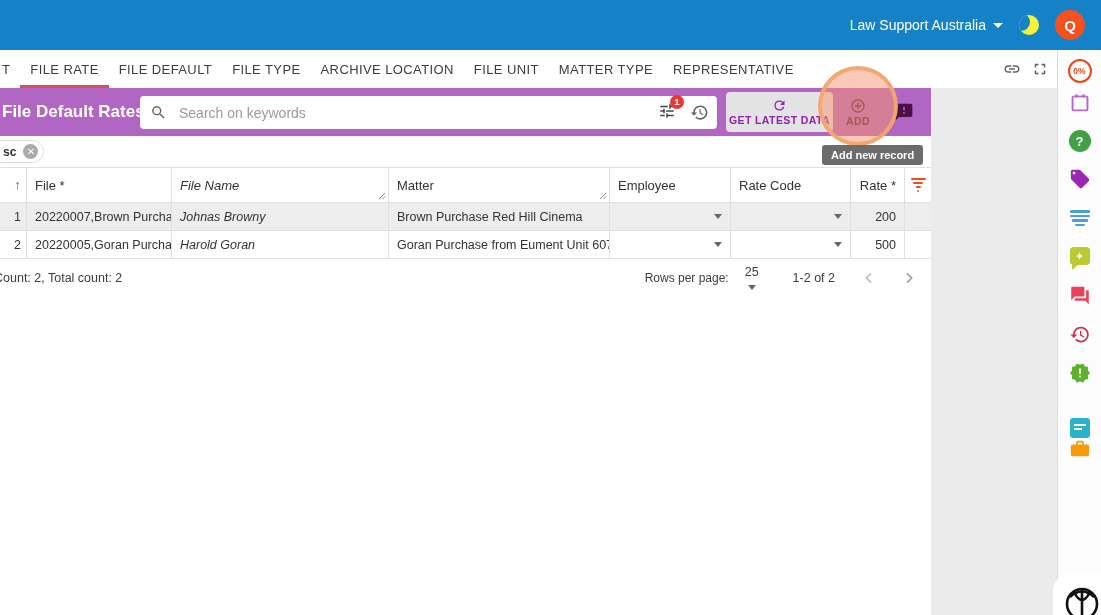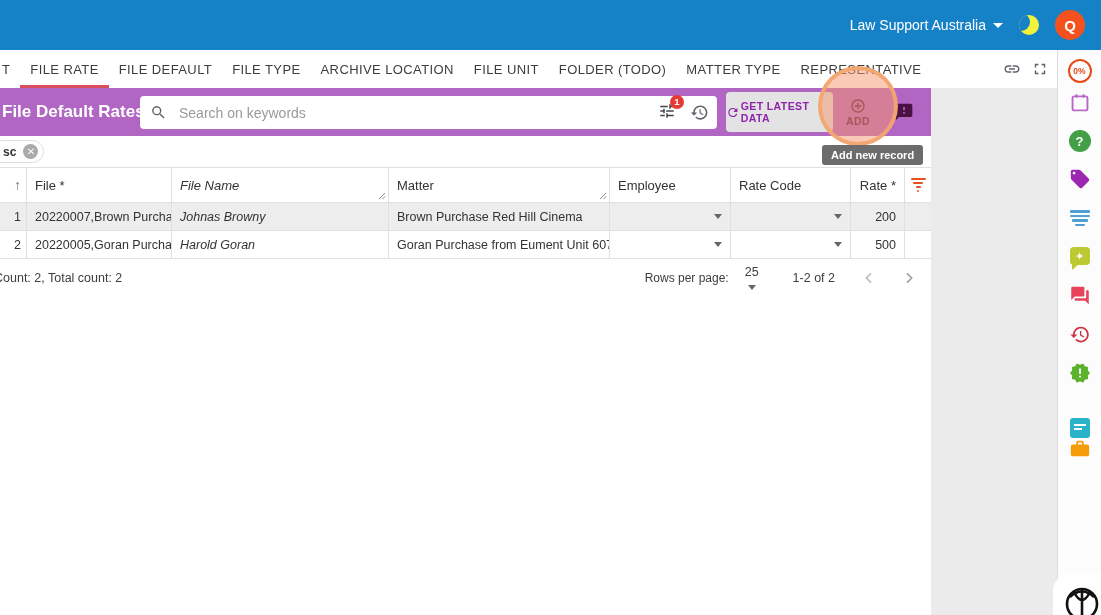--- a/index.html
+++ b/index.html
@@ -42,21 +42,21 @@
   
   .content{ position:absolute; left:0; top:88px; width:931px; height:527px; background:#fff; }
 
   .toolbar{ position:absolute; left:0; top:0; width:931px; height:48px; background:#b066c2; display:flex; align-items:center; }
   .tb-title{ color:#fff; font-size:17px; font-weight:700; margin-left:2px; white-space:nowrap; }
   .searchbox{ position:absolute; left:140px; top:8px; width:577px; height:33px; background:#fff; border-radius:4px; display:flex; align-items:center; padding:0 8px 0 10px; }
   .searchbox input{ flex:1; border:none; outline:none; font-size:14px; color:#444; font-family:"Liberation Sans",sans-serif; margin-left:12px; }
   .searchbox input::placeholder{ color:#9a9a9a; }
   .tune-wrap{ position:relative; margin-right:14px; cursor:pointer; }
   .badge{ position:absolute; right:-8px; top:-7px; width:14px; height:14px; background:#e53935; border-radius:50%; color:#fff; font-size:9.5px; font-weight:700; display:flex; align-items:center; justify-content:center; }
-  .btn-get{ position:absolute; left:726px; top:4px; width:107px; height:40px; background:#e3e3e3; border-radius:4px; display:flex; flex-direction:row; align-items:center; justify-content:center; gap:1px; cursor:pointer; }
+  .btn-get{ position:absolute; left:726px; top:4px; width:107px; height:40px; background:#e3e3e3; border-radius:4px; display:flex; flex-direction:column; align-items:center; justify-content:center; gap:1px; cursor:pointer; }
   .btn-get .lbl{ font-size:10.5px; font-weight:700; color:#8e24aa; letter-spacing:.4px; }
   .btn-add{ position:absolute; left:838px; top:4px; width:40px; height:40px; display:flex; flex-direction:column; align-items:center; justify-content:center; gap:1px; cursor:pointer; color:#54173f; }
   .btn-add .lbl{ font-size:10.5px; font-weight:700; letter-spacing:.4px; color:#54173f; }
   .feedback{ position:absolute; left:894px; top:14px; cursor:pointer; }
 
   .spotlight{ position:absolute; left:818px; top:66px; width:80px; height:80px; border-radius:50%; border:4px solid rgba(243,166,112,.95); background:rgba(247,150,110,.5); z-index:5; pointer-events:none; }
   .tooltip{ position:absolute; left:822px; top:145px; background:rgba(100,100,100,.95); color:#fff; font-size:11px; font-weight:700; padding:4px 9px; border-radius:3px; z-index:6; white-space:nowrap; }
 
   .chiprow{ position:absolute; left:0; top:48px; width:931px; height:31px; background:#fff; }
   .chip{ position:absolute; left:-10px; top:4px; height:23px; border:1px solid #ddd; border-radius:12px; background:#fff; display:flex; align-items:center; gap:7px; padding:0 5px 0 12px; }
@@ -112,21 +112,20 @@
       </div>
   </div>
 
   <div class="tabbar">
     <div class="tab cut">T</div>
     <div class="tab active">FILE RATE</div>
     <div class="tab">FILE DEFAULT</div>
     <div class="tab">FILE TYPE</div>
     <div class="tab">ARCHIVE LOCATION</div>
     <div class="tab">FILE UNIT</div>
-    <div class="tab">FOLDER (TODO)</div>
     <div class="tab">MATTER TYPE</div>
     <div class="tab">REPRESENTATIVE</div>
     <div class="tabbar-icons">
       <svg class="gicon" viewBox="0 0 24 24">
           <path d="M3.9 12c0-1.71 1.39-3.1 3.1-3.1h4V7H7c-2.76 0-5 2.24-5 5s2.24 5 5 5h4v-1.9H7c-1.71 0-3.1-1.39-3.1-3.1zM8 13h8v-2H8v2zm9-6h-4v1.9h4c1.71 0 3.1 1.39 3.1 3.1s-1.39 3.1-3.1 3.1h-4V17h4c2.76 0 5-2.24 5-5s-2.24-5-5-5z"></path>
         </svg>
       <svg class="gicon" viewBox="0 0 24 24">
           <path d="M7 14H5v5h5v-2H7v-3zm-2-4h2V7h3V5H5v5zm12 7h-3v2h5v-5h-2v3zM14 5v2h3v3h2V5h-5z"></path>
         </svg>
     </div>

